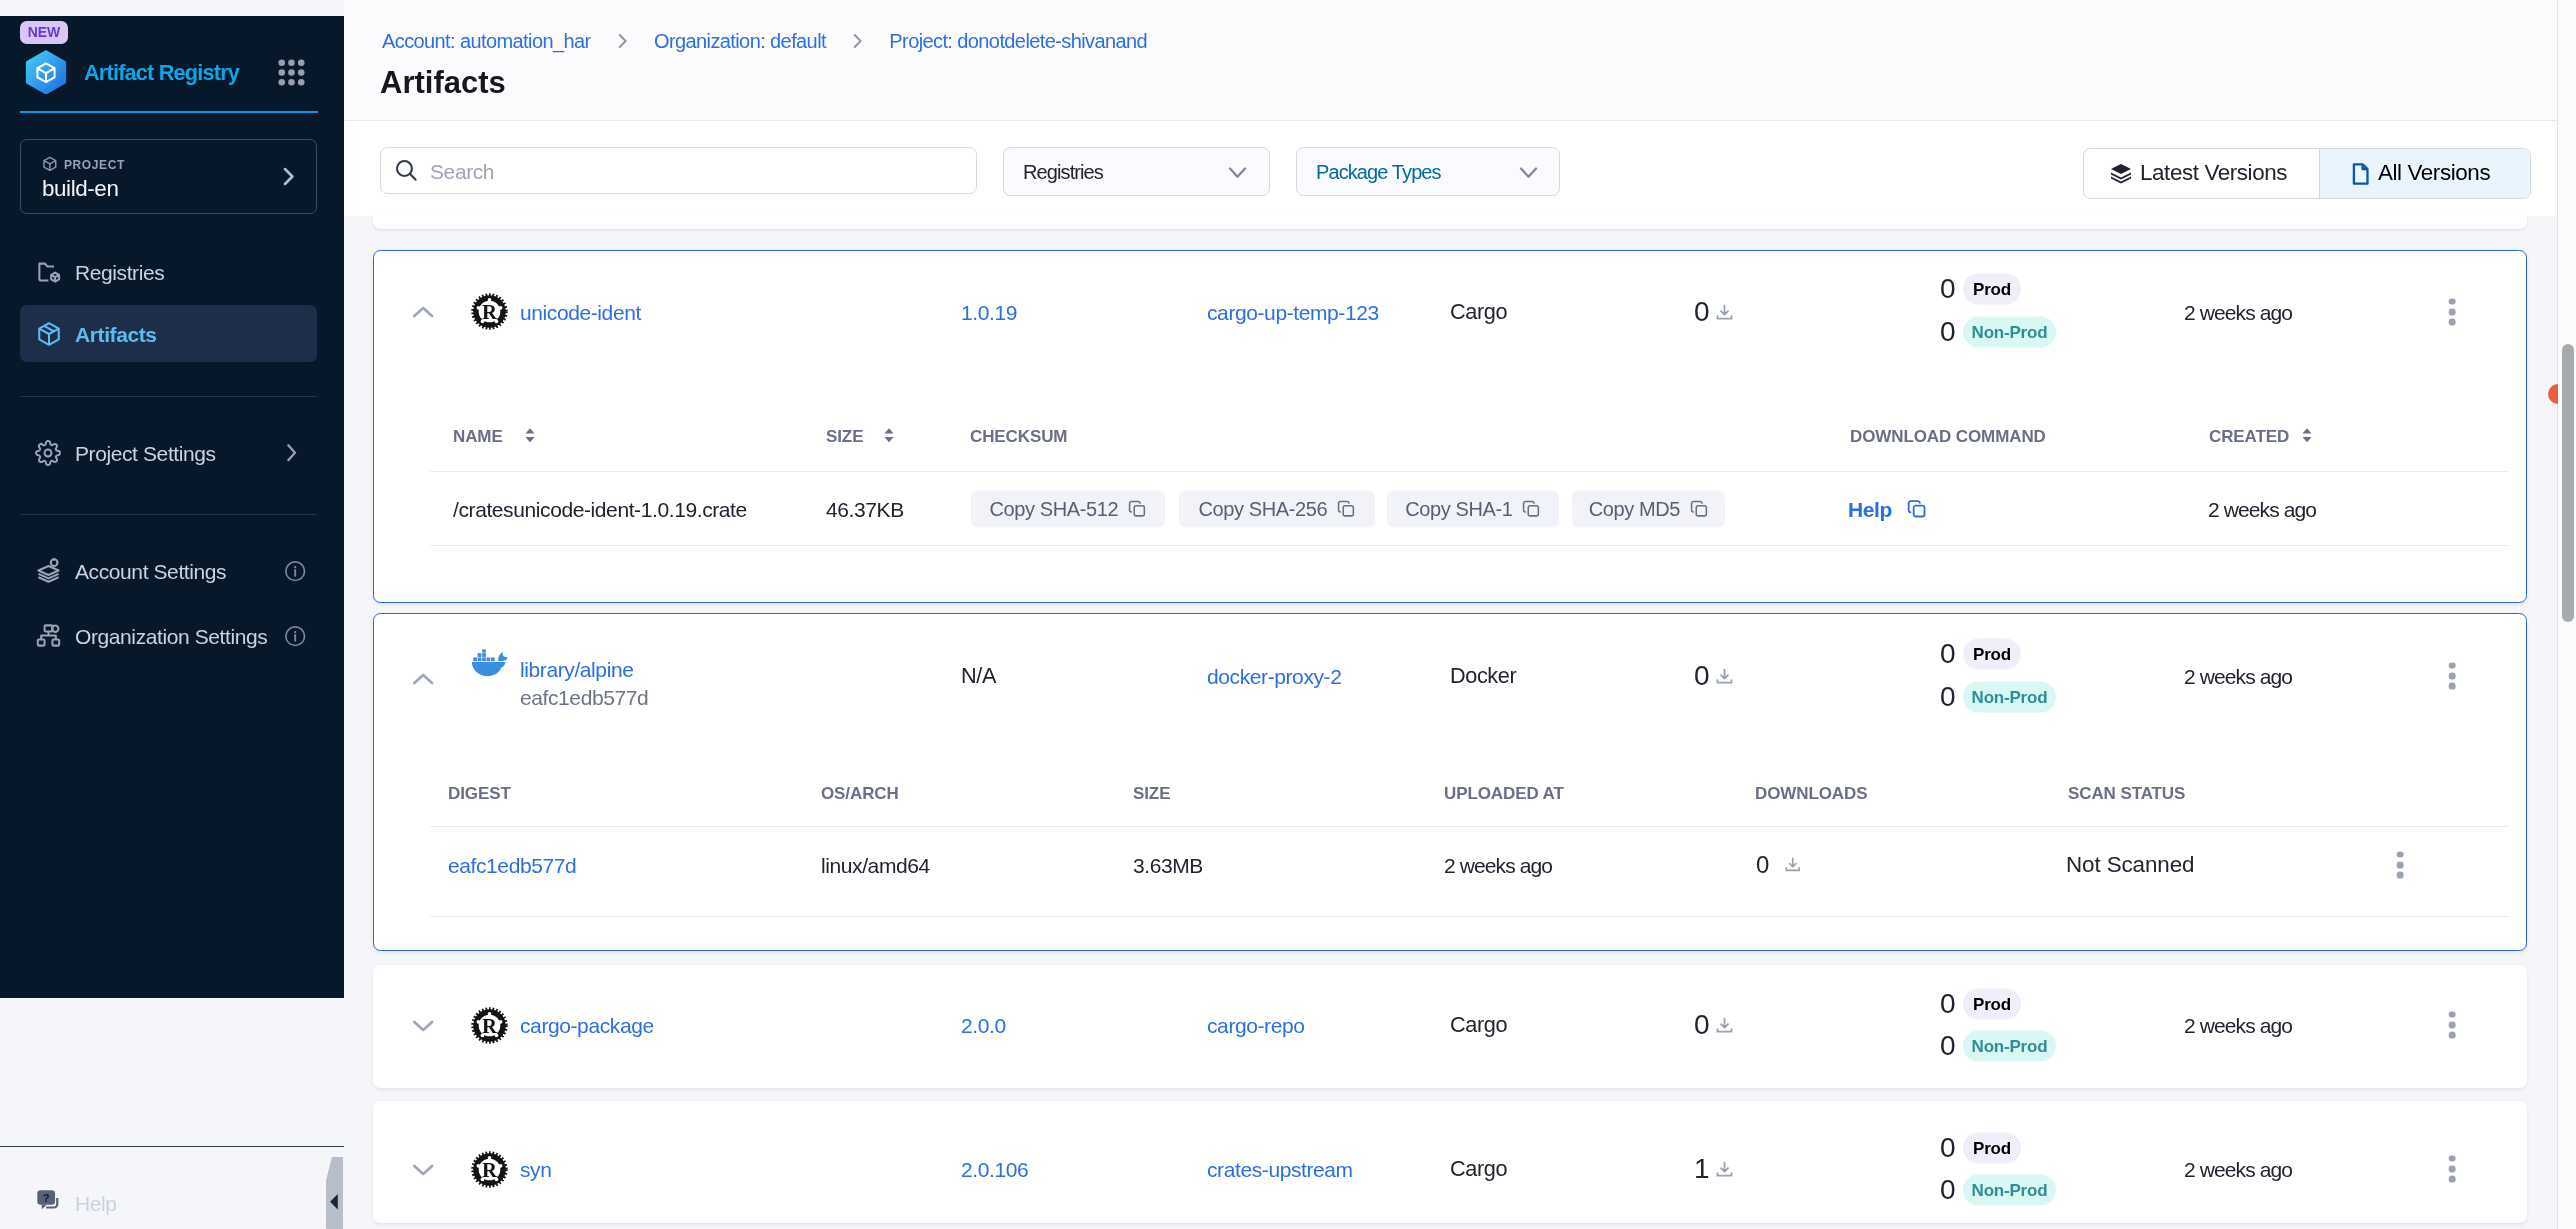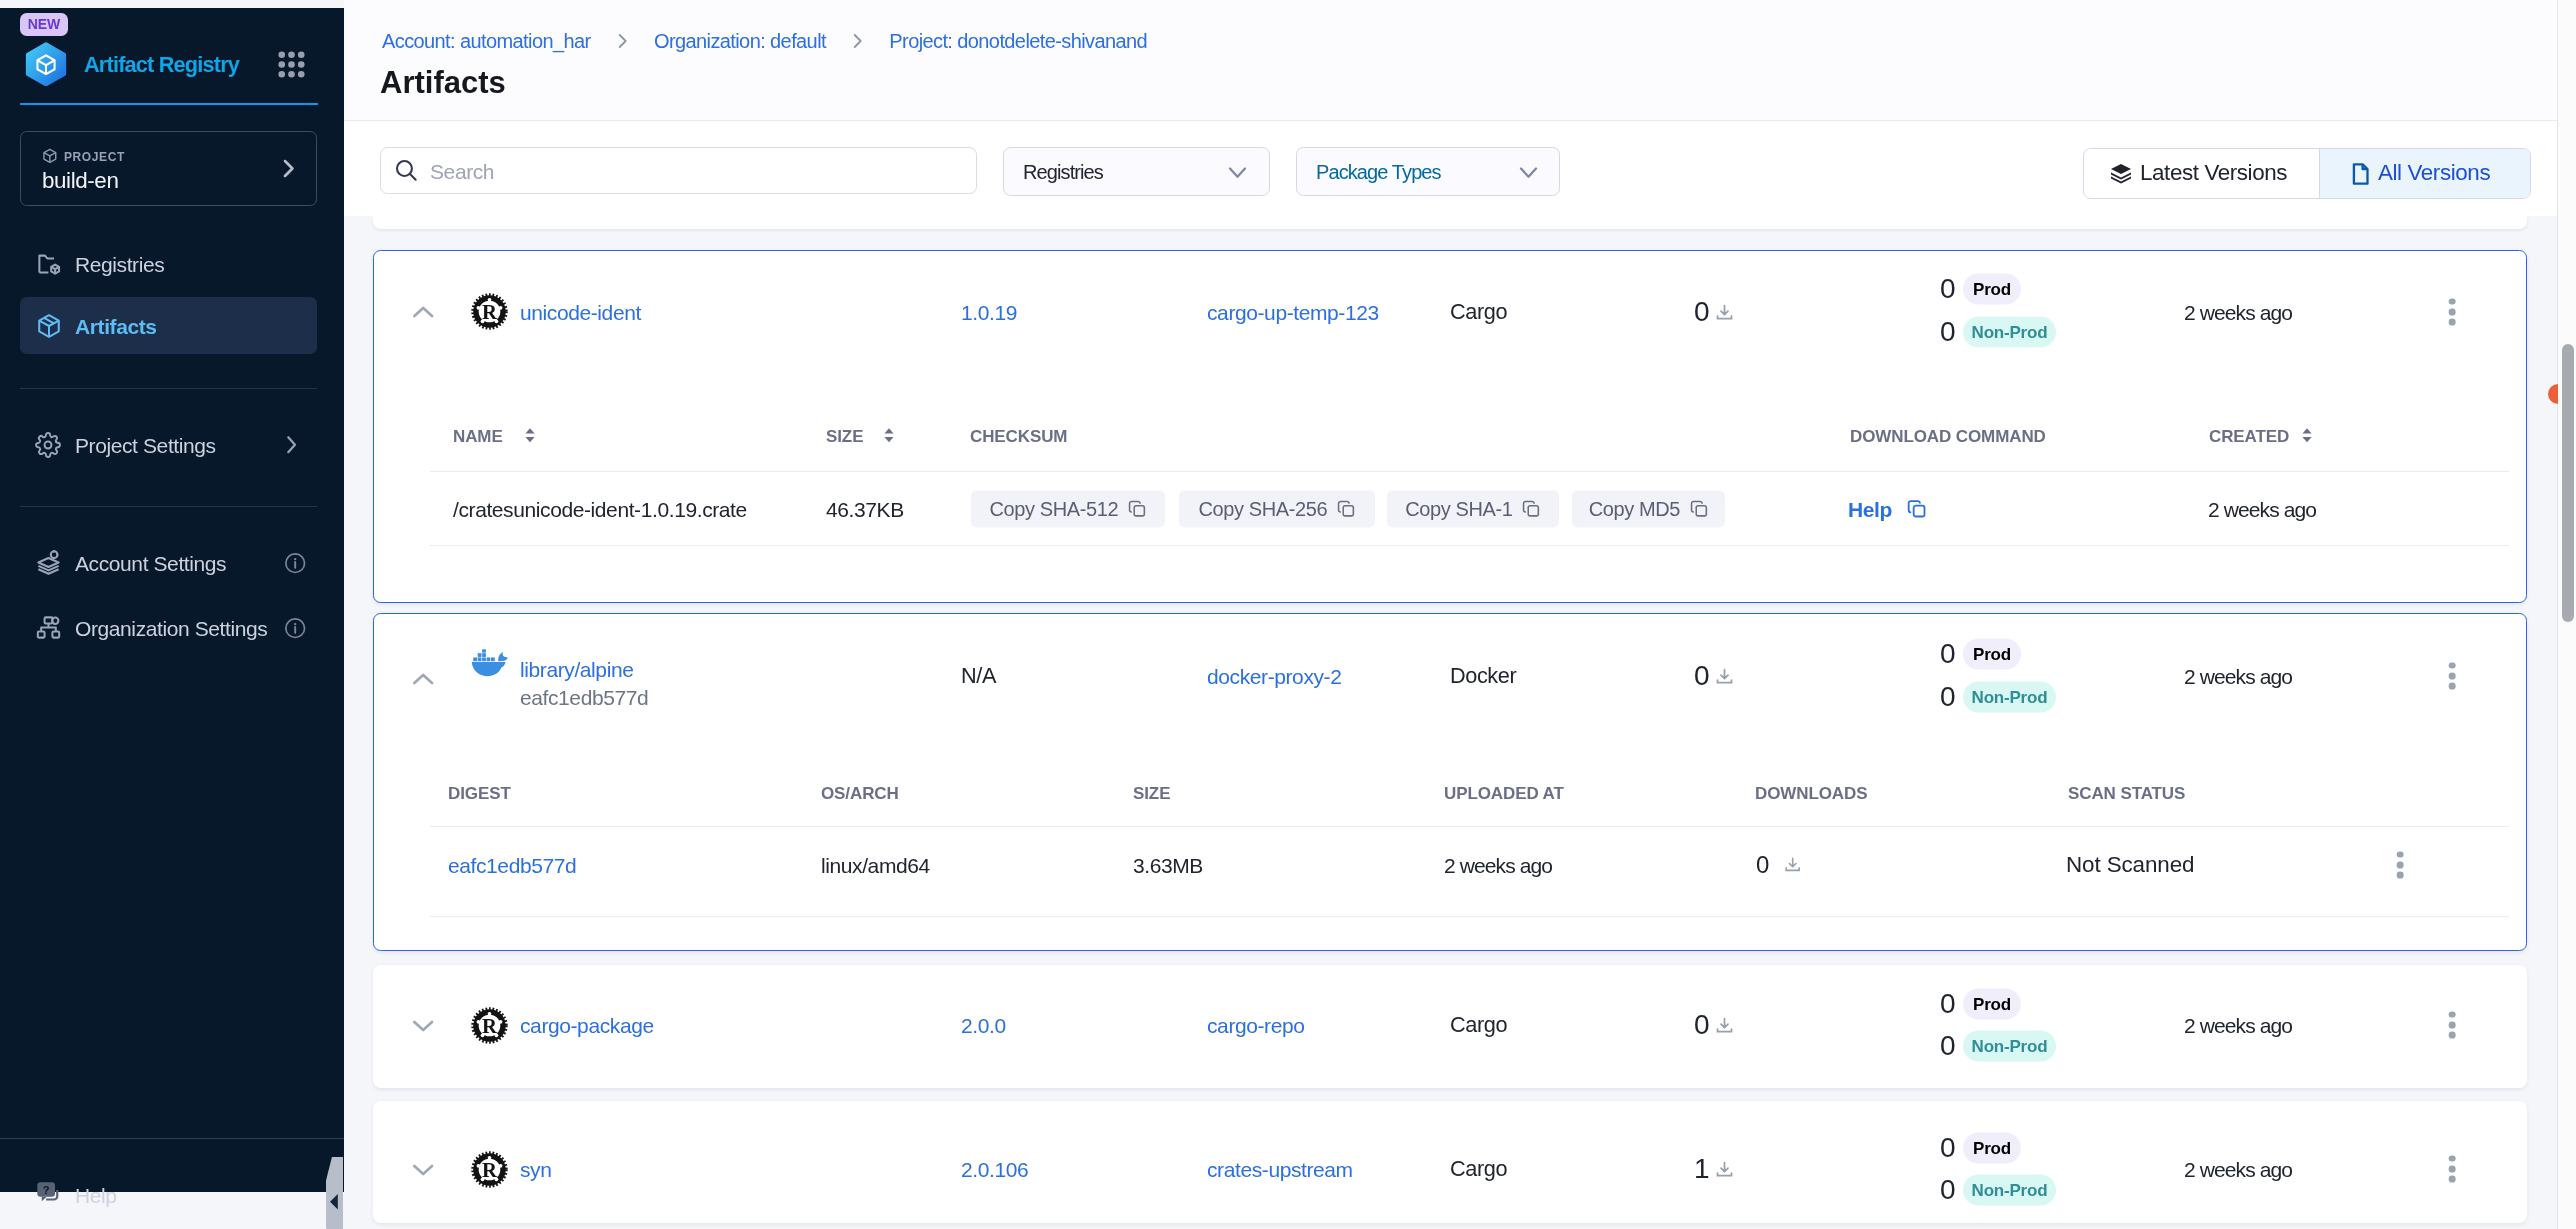--- a/index.html
+++ b/index.html
@@ -80,23 +80,23 @@
     <g fill="#20232e">
       <path d="M12 3 L22 8 L12 13 L2 8 Z"></path>
       <path d="M2 11.5 L12 16.5 L22 11.5 L22 13.5 L12 18.5 L2 13.5 Z"></path>
       <path d="M2 15.5 L12 20.5 L22 15.5 L22 17.5 L12 22.5 L2 17.5 Z"></path>
     </g>
   </svg>
 <div class="t" style="left:2140px; top:173px; font-size:22.4px; font-weight:500; color:#20242f;">Latest Versions</div>
 <svg class="abs" style="left:2351px; top:162px;" width="19.4" height="24" viewBox="0 0 20 24">
     <path d="M3 2 h9 l5 5 v15 h-14 z M12 2 v5 h5" fill="none" stroke="#0b5aa9" stroke-width="2.4" stroke-linejoin="round"></path>
   </svg>
-<div class="t" style="left:2378px; top:173px; font-size:22.4px; font-weight:500; color:#1d4ed8;">All Versions</div>
-
-<div class="abs" style="left:0; top:8px; width:344px; height:1184px; background:#07182b;padding-left:16px;">
+<div class="t" style="left:2378px; top:173px; font-size:22.4px; font-weight:500; color:#000000;">All Versions</div>
+
+<div class="abs" style="left:0; top:16px; width:344px; height:982px; background:#07182b;padding-left:16px;">
   <div class="abs" style="left:20px; top:4.5px; width:48px; height:23px; background:#d9c6f7; border-radius:6.7px; text-align:center; line-height:23px; font-size:14px; font-weight:700; color:#6b38cf; letter-spacing:0;">NEW</div>
 
   <svg class="abs" style="left:23px; top:34px;" width="46" height="44" viewBox="0 0 61 59">
     <defs>
         <linearGradient id="lg1" x1="0" y1="0" x2="1" y2="1">
           <stop offset="0" stop-color="#45cdf5"></stop>
           <stop offset="1" stop-color="#1b6ee2"></stop>
         </linearGradient>
       </defs>
     <path d="M30.5 3 L55 17 V43 L30.5 57 L6 43 V17 Z" fill="url(#lg1)" stroke="url(#lg1)" stroke-width="5" stroke-linejoin="round"></path>

